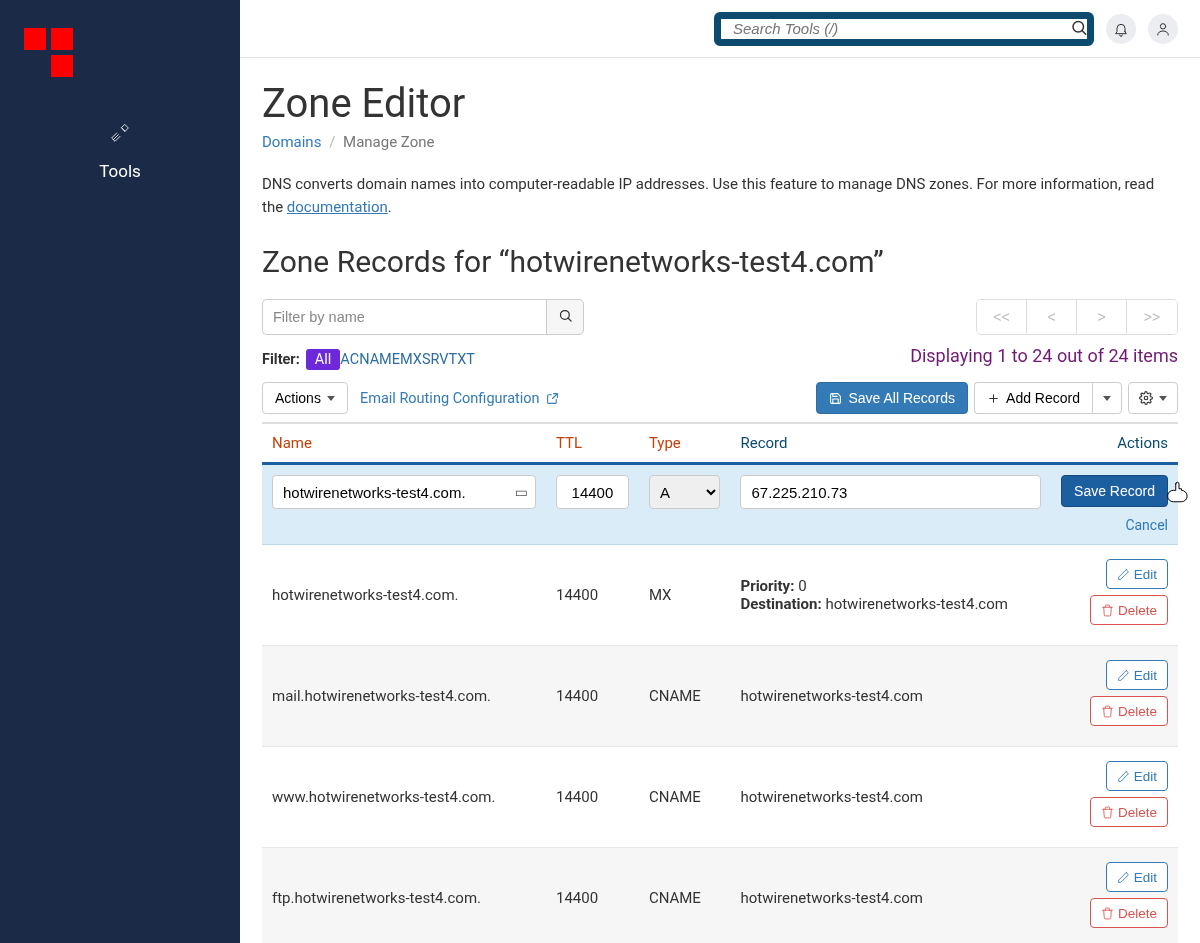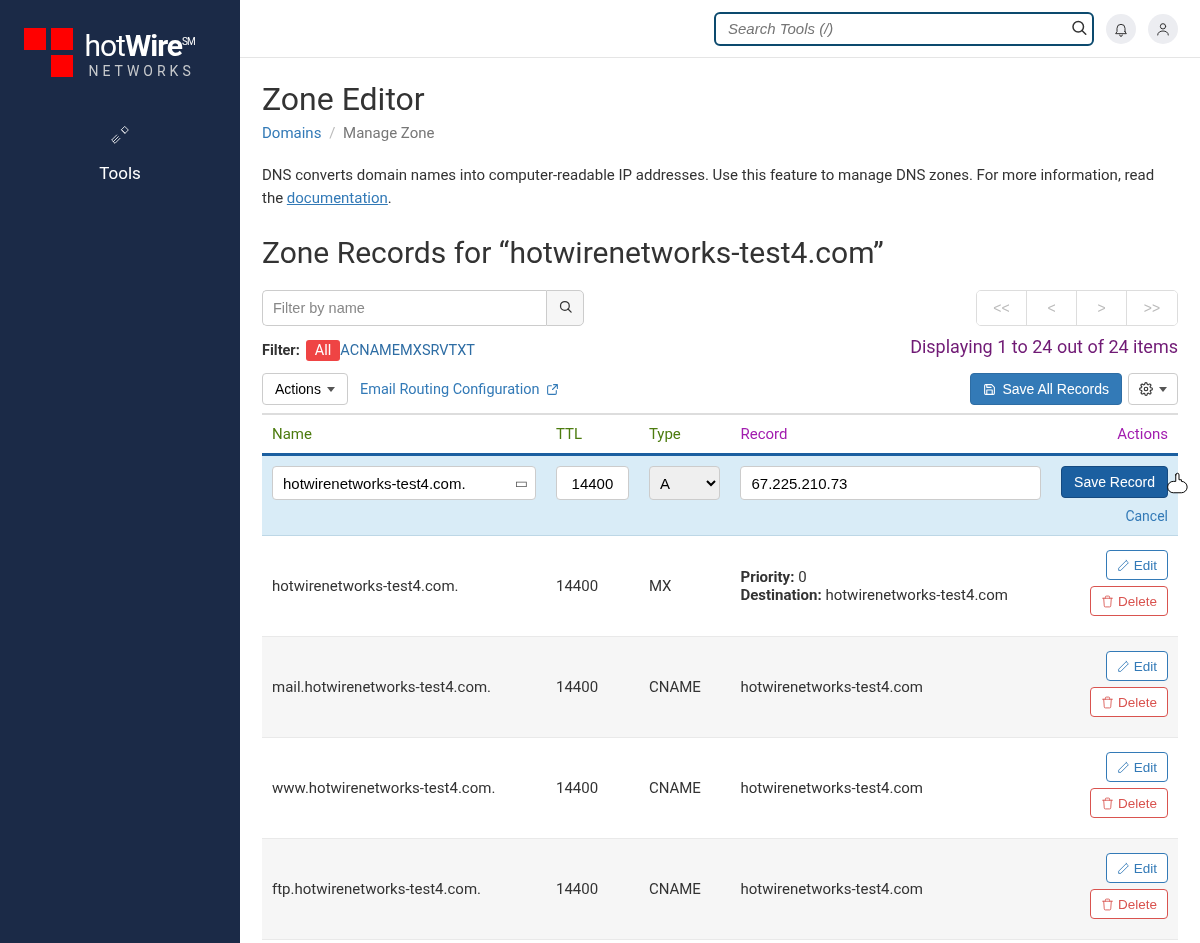--- a/index.html
+++ b/index.html
@@ -19,46 +19,46 @@
   .logo-sub { font-size: 14px; letter-spacing: 4px; color: #c7c9cc; text-align: right; }
   .nav-item { display: flex; align-items: center; gap: 14px; padding: 12px 26px; font-size: 17px; color: #fff; cursor: pointer; flex-direction: column; }
   .nav-icon svg { width: 20px; height: 20px; stroke: #fff; }
 
   
   .main { flex: 1; min-width: 0; }
 
   
   .topbar { display: flex; justify-content: flex-end; align-items: center; gap: 12px; height: 58px; padding: 0 22px; border-bottom: 1px solid #e5e5e5; }
   .search-wrap { position: relative; width: 380px; }
-  .search-input { width: 100%; height: 34px; border: 2px solid #0c4a6e; border-radius: 6px; padding: 4px 36px 4px 12px; font-style: italic; font-size: 15px; color: #555; }
+  .search-input { width: 100%; height: 34px; border: 7px solid #0c4a6e; border-radius: 6px; padding: 4px 36px 4px 12px; font-style: italic; font-size: 15px; color: #555; }
   .search-btn { position: absolute; right: 6px; top: 50%; transform: translateY(-50%); background: none; border: none; cursor: pointer; }
   .circ-btn { width: 30px; height: 30px; border-radius: 50%; background: #ecedf1; display: flex; align-items: center; justify-content: center; cursor: pointer; }
   .circ-btn svg { width: 16px; height: 16px; stroke: #333; stroke-width: 1.5; fill: none; }
 
   
   .content { padding: 22px 22px 40px 22px; }
-  h1.page-title { font-size: 32px; font-weight: 400; color: #333; margin-bottom: 6px; }
+  h1.page-title { font-size: 40px; font-weight: 400; color: #333; margin-bottom: 6px; }
   .breadcrumb { font-size: 15px; color: #777; margin-bottom: 22px; }
   .breadcrumb a { color: #337ab7; text-decoration: none; }
   .breadcrumb .sep { color: #bbb; padding: 0 4px; }
   .description { font-size: 15px; color: #333; margin-bottom: 26px; line-height: 1.5; }
   .description a { color: #337ab7; text-decoration: underline; }
   h2.section-title { font-size: 30px; font-weight: 400; margin-bottom: 20px; }
 
   
   .filter-row { display: flex; justify-content: space-between; align-items: flex-start; margin-bottom: 12px; }
   .filter-left { }
   .filter-group { display: flex; }
   .filter-input { width: 284px; height: 36px; border: 1px solid #ccc; border-right: none; border-radius: 5px 0 0 5px; padding: 6px 10px; font-size: 14.5px; }
   .filter-input::placeholder { color: #888; }
   .filter-submit { width: 38px; height: 36px; border: 1px solid #ccc; border-radius: 0 5px 5px 0; background: #f6f6f6; cursor: pointer; }
   .filters-line { display: flex; align-items: center; margin-top: 14px; font-size: 14.5px; }
   .filters-line .lbl { font-weight: 700; margin-right: 6px; }
   .filters-line .pill { color: #2e6da4; cursor: pointer; }
-  .filters-line .pill.active { background: #ef4444; color: #fff; padding: 2px 9px; border-radius: 3px; }
+  .filters-line .pill.active { background: #6d28d9; color: #fff; padding: 2px 9px; border-radius: 3px; }
 
   .pager { display: inline-flex; border: 1px solid #ddd; border-radius: 5px; overflow: hidden; }
   .pager button { width: 50px; height: 34px; background: #fff; border: none; border-right: 1px solid #ddd; color: #bbb; font-size: 14px; cursor: pointer; }
   .pager button:last-child { border-right: none; }
   .display-count { font-size: 18px; color: #701a75; margin-top: 10px; text-align: right; }
 
   
   .actions-row { display: flex; justify-content: space-between; align-items: center; margin-bottom: 8px; }
   .actions-left { display: flex; align-items: center; gap: 12px; }
   .btn { display: inline-flex; align-items: center; gap: 6px; height: 32px; padding: 0 12px; border: 1px solid #ccc; border-radius: 4px; background: #fff; font-size: 14px; cursor: pointer; }
@@ -66,22 +66,22 @@
   .btn-group { display: inline-flex; }
   .btn-group .btn:not(:last-child) { border-right: none; border-radius: 4px 0 0 4px; }
   .btn-group .btn:last-child { border-radius: 0 4px 4px 0; }
   .btn-drop { padding: 0 10px; }
   .caret { width: 0; height: 0; border-left: 4px solid transparent; border-right: 4px solid transparent; border-top: 5px solid #555; }
   .link-ext { color: #337ab7; font-size: 14.5px; display: inline-flex; align-items: center; gap: 6px; cursor: pointer; }
   .actions-right { display: flex; align-items: center; gap: 6px; }
 
   
   .records { width: 100%; border-collapse: collapse; border-top: 2px solid #ddd; }
-  .records th { text-align: left; font-weight: 400; color: #4d7c0f; padding: 10px 10px; font-size: 15px; border-bottom: 2px solid #ddd; cursor: pointer; }
-  .records th.plain { color: #a21caf; cursor: default; }
+  .records th { text-align: left; font-weight: 400; color: #c2410c; padding: 10px 10px; font-size: 15px; border-bottom: 2px solid #ddd; cursor: pointer; }
+  .records th.plain { color: #0c4a6e; cursor: default; }
   .records th.actions-col { text-align: right; width: 120px; }
   .records td { padding: 14px 10px; font-size: 15px; vertical-align: middle; border-bottom: 1px solid #e9e9e9; }
   .records tr.alt td { background: #f6f6f6; }
   .records td.actions-cell { text-align: right; white-space: nowrap; width: 120px; }
   .records td.rec-col { word-break: break-all; }
   .sm-btn { display: inline-flex; align-items: center; gap: 4px; height: 30px; padding: 0 10px; border: 1px solid #337ab7; color: #337ab7; background: #fff; border-radius: 4px; font-size: 13.5px; cursor: pointer; margin-bottom: 6px; }
   .sm-btn.danger { border-color: #d9534f; color: #d9534f; }
   .sm-btn svg { width: 13px; height: 13px; stroke: currentColor; fill: none; stroke-width: 1.6; }
 
   
@@ -105,24 +105,20 @@
 
 <div class="app">
 
   <aside class="sidebar">
     <div class="logo">
       <span class="logo-boxes">
         <span class="logo-box"></span>
           <span class="logo-box"></span>
         <span class="logo-box hidden"></span>
           <span class="logo-box"></span>
-      </span>
-      <span class="logo-text">
-        <div class="logo-main"><span>hot</span><b>Wire</b><span class="logo-sm">SM</span></div>
-        <div class="logo-sub">NETWORKS</div>
       </span>
     </div>
     <div class="nav-item">
       <span class="nav-icon">
         <svg viewBox="0 0 24 24" fill="none">
             <path d="M14 6l4 4M4 20l6-6M18 2l4 4-4 4-4-4zM8 12l-6 6 4 4 6-6"></path>
           </svg>
       </span>
       <span>Tools</span>
     </div>
@@ -211,20 +207,31 @@
               </svg>
           </span>
         </div>
         <div class="actions-right">
           <button class="btn btn-primary">
             <svg width="13" height="13" viewBox="0 0 24 24" fill="none" stroke="#fff" stroke-width="2">
                 <path d="M19 21H5a2 2 0 01-2-2V5a2 2 0 012-2h11l5 5v11a2 2 0 01-2 2zM17 21v-8H7v8M7 3v5h8"></path>
               </svg>
             <span>Save All Records</span>
           </button>
+          <div class="btn-group">
+            <button class="btn">
+              <svg width="13" height="13" viewBox="0 0 24 24" fill="none" stroke="#333" stroke-width="2">
+                  <path d="M12 5v14M5 12h14"></path>
+                </svg>
+              <span>Add Record</span>
+            </button>
+            <button class="btn btn-drop">
+              <span class="caret"></span>
+            </button>
+          </div>
           <button class="btn" style="padding:0 10px">
             <svg width="14" height="14" viewBox="0 0 24 24" fill="none" stroke="#333" stroke-width="2">
                 <circle cx="12" cy="12" r="3"></circle>
                 <path d="M19.4 15a1.7 1.7 0 00.3 1.8l.1.1a2 2 0 11-2.8 2.8l-.1-.1a1.7 1.7 0 00-1.8-.3 1.7 1.7 0 00-1 1.5V21a2 2 0 01-4 0v-.1a1.7 1.7 0 00-1-1.5 1.7 1.7 0 00-1.8.3l-.1.1a2 2 0 11-2.8-2.8l.1-.1a1.7 1.7 0 00.3-1.8 1.7 1.7 0 00-1.5-1H3a2 2 0 010-4h.1a1.7 1.7 0 001.5-1 1.7 1.7 0 00-.3-1.8l-.1-.1a2 2 0 112.8-2.8l.1.1a1.7 1.7 0 001.8.3 1.7 1.7 0 001-1.5V3a2 2 0 014 0v.1a1.7 1.7 0 001 1.5 1.7 1.7 0 001.8-.3l.1-.1a2 2 0 112.8 2.8l-.1.1a1.7 1.7 0 00-.3 1.8 1.7 1.7 0 001.5 1H21a2 2 0 010 4h-.1a1.7 1.7 0 00-1.5 1z"></path>
               </svg>
             <span class="caret"></span>
           </button>
         </div>
       </div>
 

